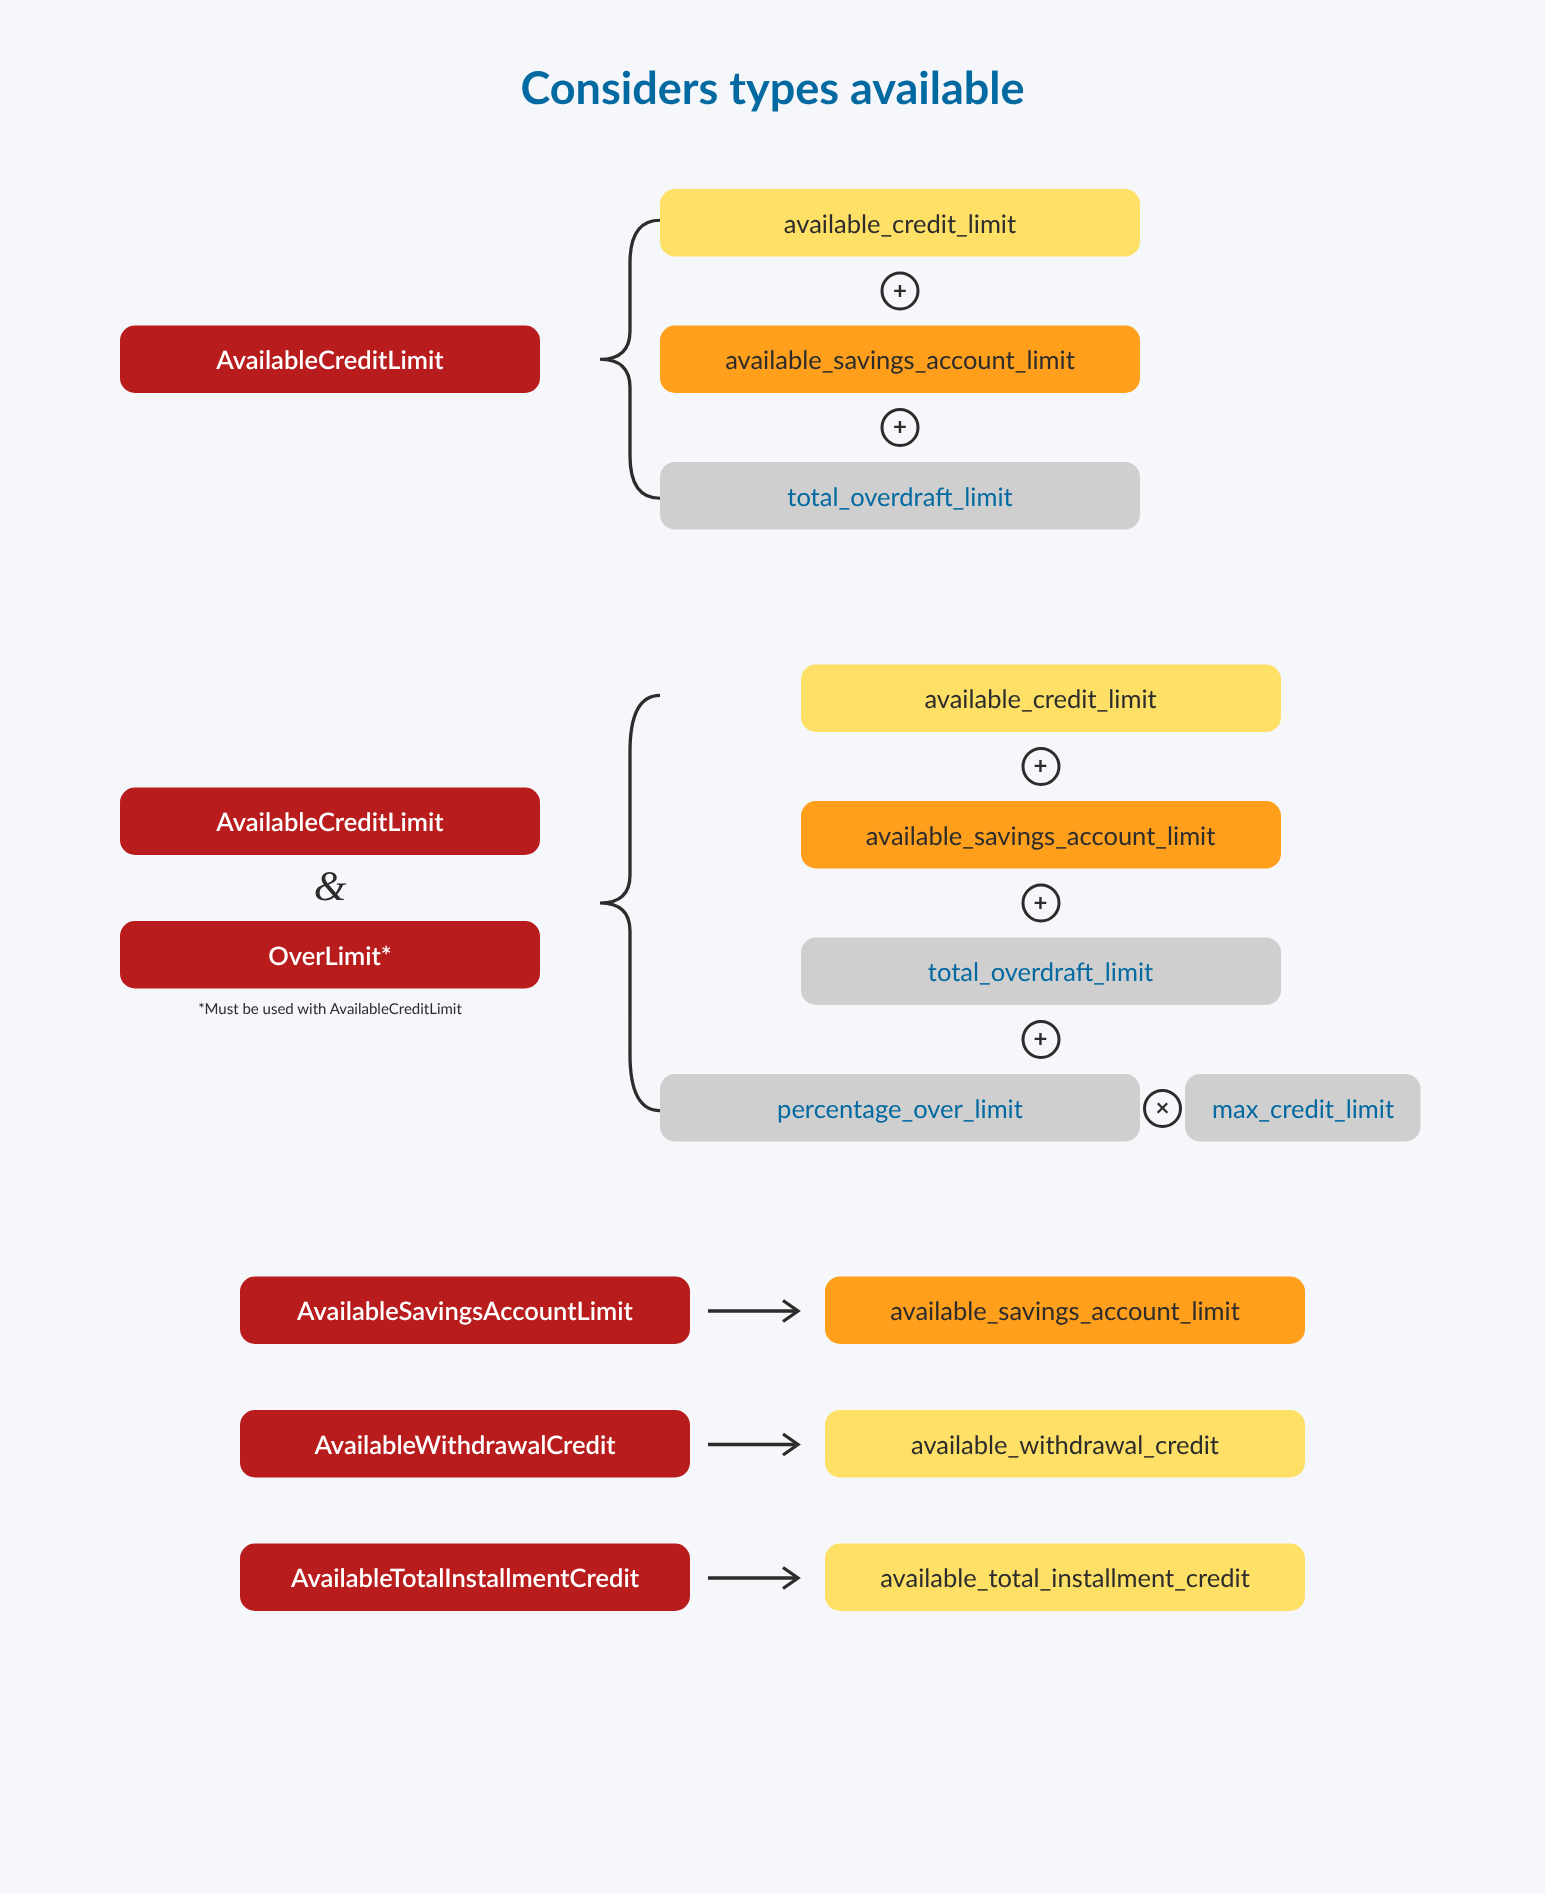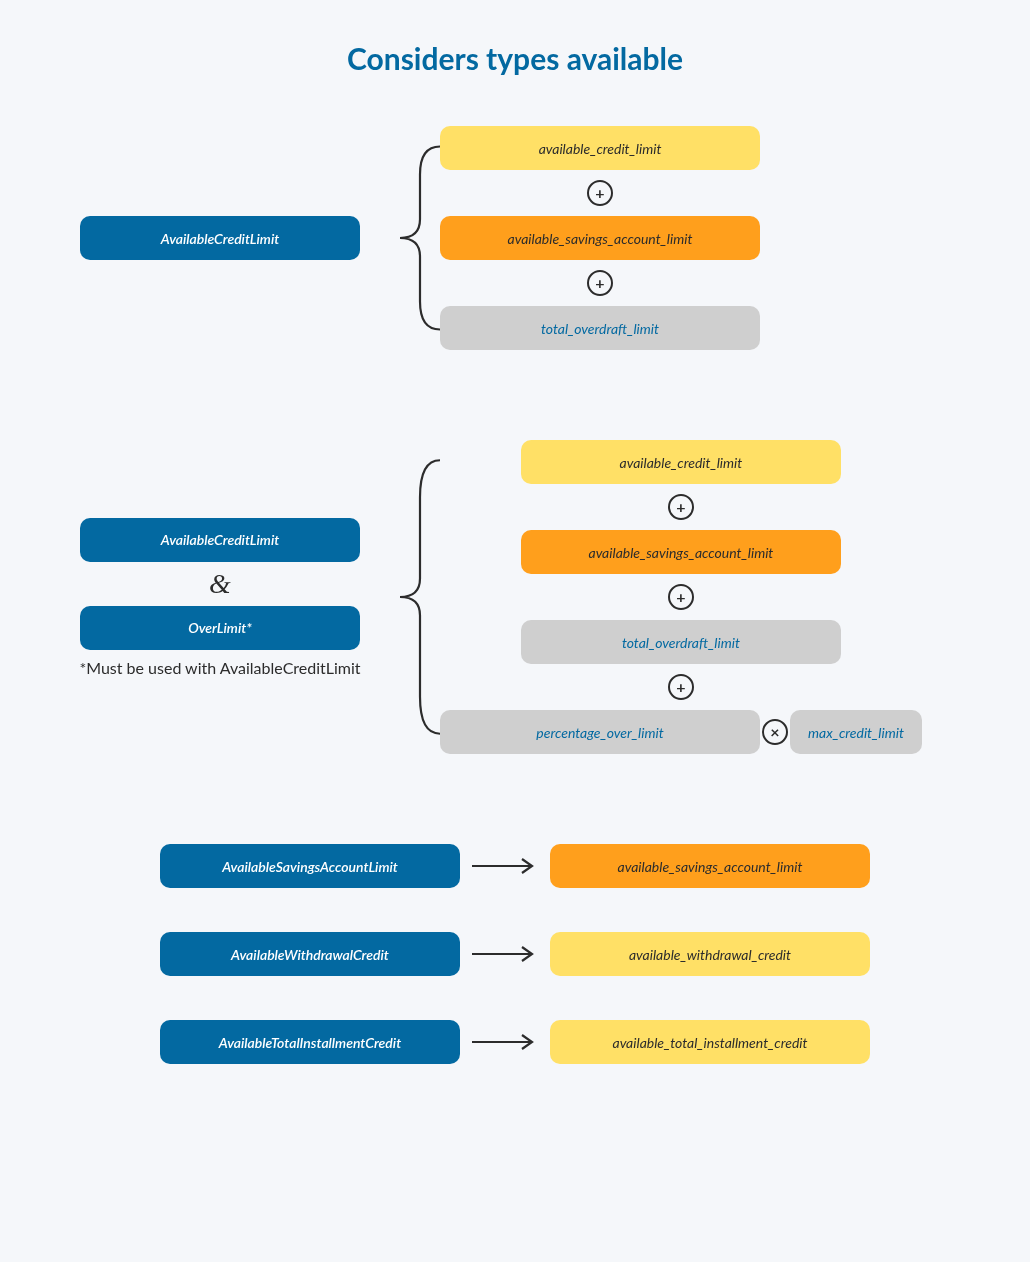--- a/index.html
+++ b/index.html
@@ -17,27 +17,26 @@
   font-weight: 700;
   color: #0369a1;
   margin-bottom: 50px;
 }
 .pill {
   display: inline-flex;
   align-items: center;
   justify-content: center;
   border-radius: 10px;
   padding: 12px 22px;
-  font-size: 14px;
+  font-size: 17px;
   white-space: nowrap;
   min-height: 44px;
-  font-style: italic;
 }
 .pill-dark {
-  background: #0369a1;
+  background: #b91c1c;
   color: #fff;
   font-weight: 600;
 }
 .pill-yellow {
   background: #ffe066;
   color: #2c2c2c;
 }
 .pill-orange {
   background: #ff9f1c;
   color: #2c2c2c;
@@ -60,21 +59,21 @@
 }
 .amp {
   font-size: 28px;
   font-family: Georgia, serif;
   font-style: italic;
   color: #2c2c2c;
   text-align: center;
   margin: 6px 0;
 }
 .footnote {
-  font-size: 16px;
+  font-size: 10px;
   color: #2c2c2c;
   margin-top: 8px;
 }
 
 
 .section {
   position: relative;
   margin-bottom: 90px;
 }
 .section-row {

